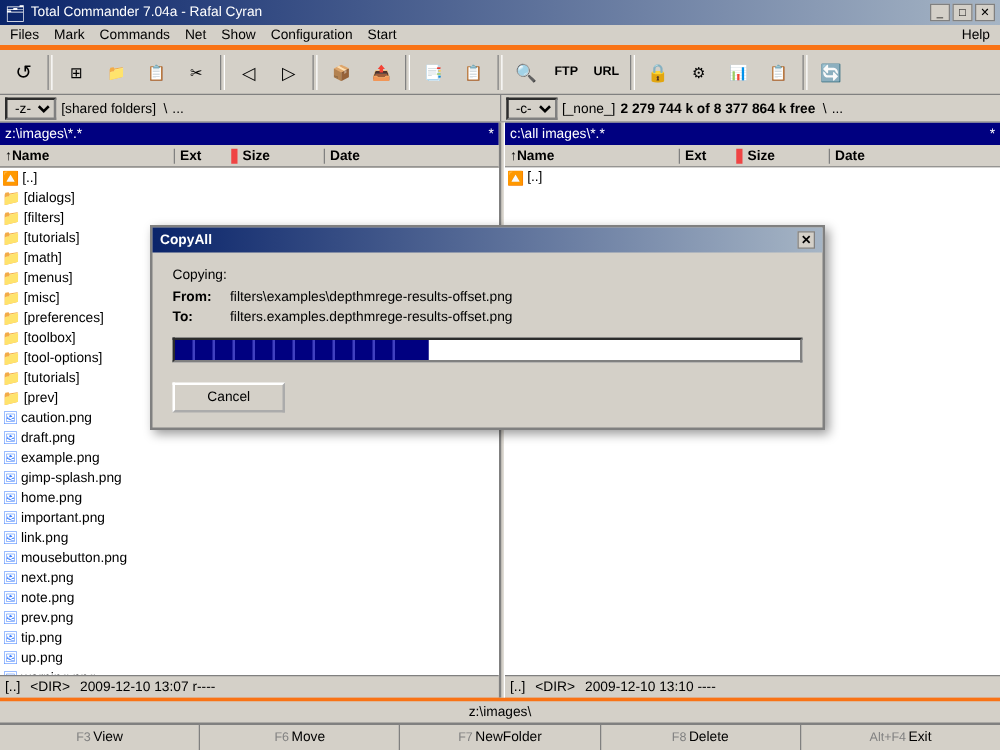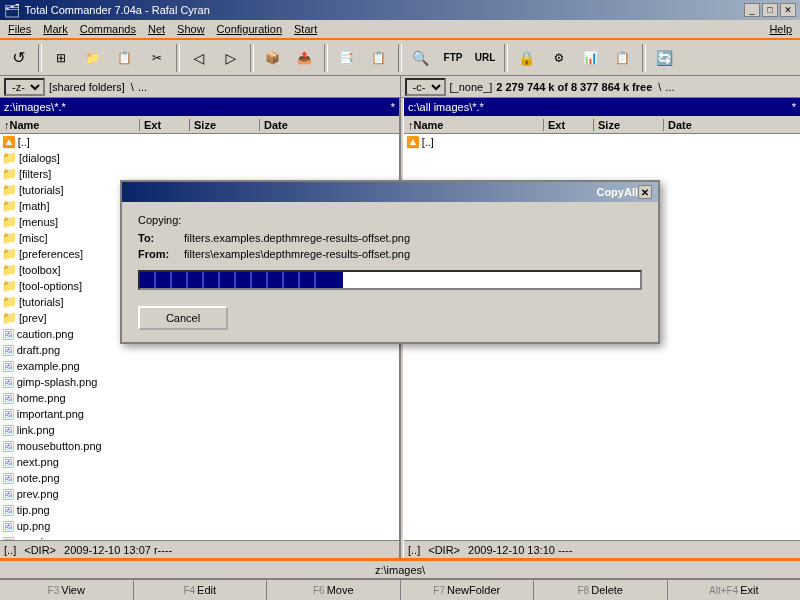--- a/index.html
+++ b/index.html
@@ -45,22 +45,21 @@
       color: black;
     }
 
     
     #menu-bar {
       background: #d4d0c8;
       height: 20px;
       display: flex;
       align-items: center;
       padding: 0 2px;
-      border-bottom: 2px solid #f97316;
-      text-decoration: underline;
+      border-bottom: 4px solid #f97316;
     }
     .menu-item {
       padding: 2px 6px;
       cursor: pointer;
       font-size: 11px;
     }
     #menu-help { margin-left: auto; }
 
     
     #toolbar {
@@ -145,21 +144,21 @@
       align-items: center;
     }
     .panel-header {
       display: flex;
       background: #d4d0c8;
       border-bottom: 1px solid #808080;
       height: 18px;
       align-items: center;
     }
     .col-name { width: 140px; padding: 0 4px; font-weight: bold; border-right: 1px solid #808080; }
-    .col-ext { width: 50px; padding: 0 4px; font-weight: bold; border-right: 1px solid #ef4444; }
+    .col-ext { width: 50px; padding: 0 4px; font-weight: bold; border-right: 5px solid #ef4444; }
     .col-size { width: 70px; padding: 0 4px; font-weight: bold; border-right: 1px solid #808080; }
     .col-date { flex: 1; padding: 0 4px; font-weight: bold; }
 
     .panel-list {
       flex: 1;
       overflow-y: auto;
       overflow-x: hidden;
       background: white;
     }
     .file-row {
@@ -217,21 +216,21 @@
       box-shadow: 3px 3px 8px rgba(0,0,0,0.4);
       z-index: 100;
     }
     #copy-dialog-title {
       background: linear-gradient(to right, #0a246a, #a6b5c5);
       color: white;
       height: 20px;
       display: flex;
       align-items: center;
       padding: 0 6px;
-      justify-content: flex-end;
+      justify-content: space-between;
       font-weight: bold;
       font-size: 11px;
     }
     #copy-dialog-close {
       width: 14px;
       height: 14px;
       background: #d4d0c8;
       border: 1px solid #808080;
       display: flex;
       align-items: center;
@@ -671,42 +670,41 @@
     </div>
   </div>
 </div>
 
 <div id="path-bar">
   <span>z:\images\</span>
 </div>
 
 <div id="fkey-bar">
   <div class="fkey"><span class="fkey-num">F3</span>View</div>
-  <div class="fkey"><span class="fkey-num">F4</span>Edit</div>
   <div class="fkey"><span class="fkey-num">F6</span>Move</div>
   <div class="fkey"><span class="fkey-num">F7</span>NewFolder</div>
   <div class="fkey"><span class="fkey-num">F8</span>Delete</div>
   <div class="fkey"><span class="fkey-num">Alt+F4</span>Exit</div>
 </div>
 
 <div id="copy-dialog">
   <div id="copy-dialog-title">
     <span>CopyAll</span>
     <div id="copy-dialog-close">✕</div>
   </div>
   <div id="copy-dialog-body">
     <div class="copy-label">Copying:</div>
     <div class="copy-from-to">
+      <span class="copy-ft-label">From:</span>
+      <span>filters\examples\depthmrege-results-offset.png</span>
+    </div>
+    <div class="copy-from-to">
       <span class="copy-ft-label">To:</span>
       <span>filters.examples.depthmrege-results-offset.png</span>
     </div>
-    <div class="copy-from-to">
-      <span class="copy-ft-label">From:</span>
-      <span>filters\examples\depthmrege-results-offset.png</span>
-    </div>
     <div id="progress-bar-container">
       <div id="progress-bar-fill" style="width: 203px;">
           <div class="progress-block"></div>
           <div class="progress-block"></div>
           <div class="progress-block"></div>
           <div class="progress-block"></div>
           <div class="progress-block"></div>
           <div class="progress-block"></div>
           <div class="progress-block"></div>
           <div class="progress-block"></div>

